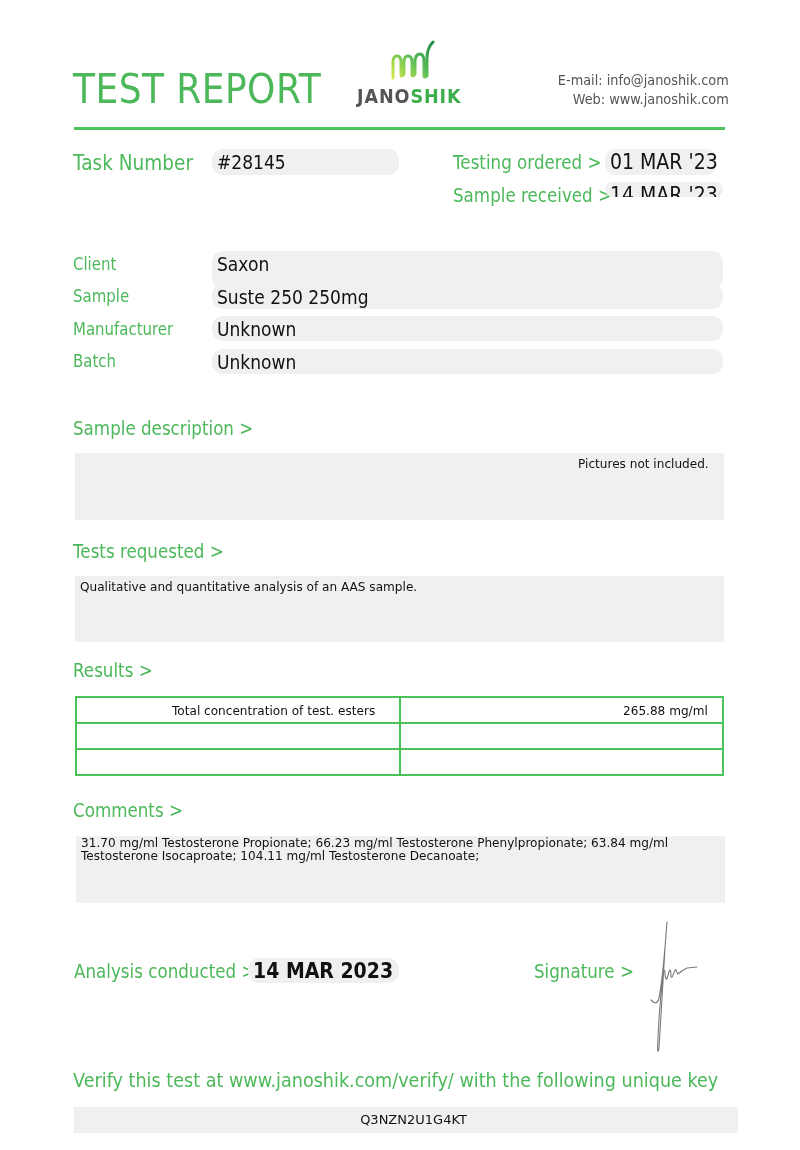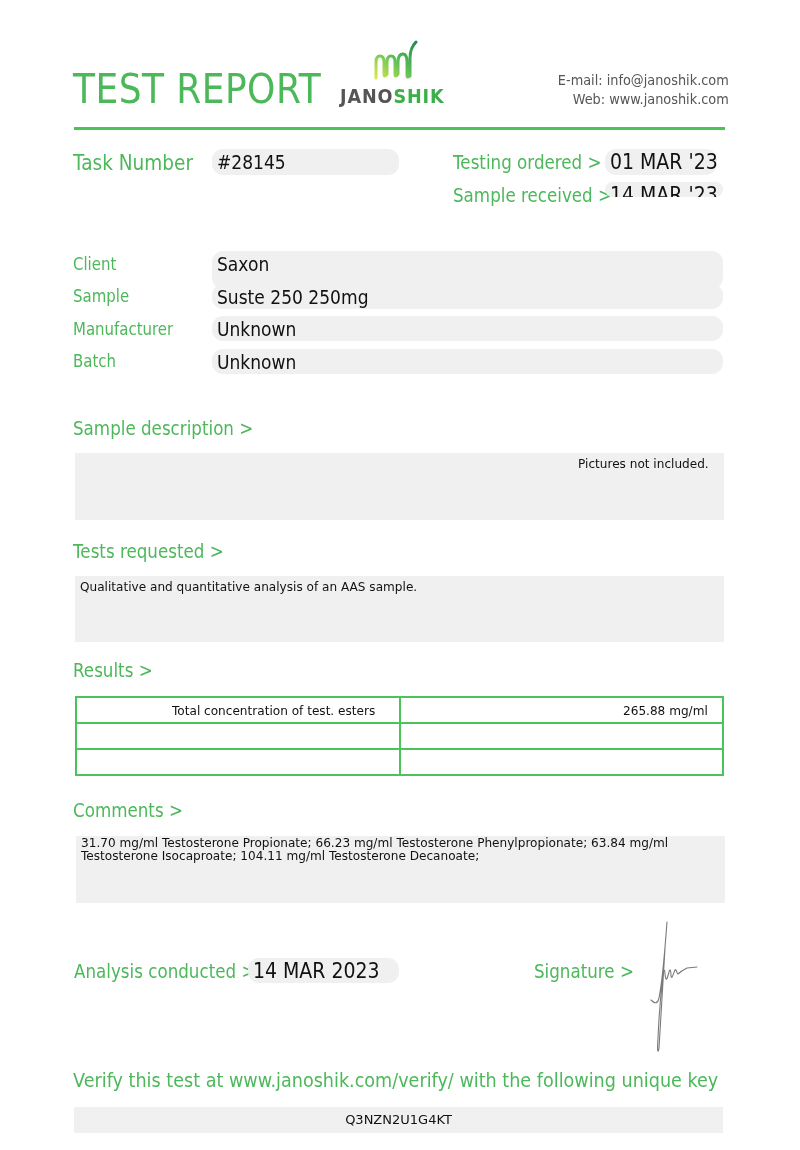--- a/index.html
+++ b/index.html
@@ -1,42 +1,42 @@
 <!DOCTYPE html>
 <html><head>
   <meta charset="utf-8">
   <style>
     html, body { margin: 0; padding: 0; background: #ffffff; }
     body { width: 800px; height: 1150px; position: relative; overflow: hidden;
            font-family: "DejaVu Sans", sans-serif; color: #111; }
     .abs { position: absolute; }
     .title { left: 73px; top: 66px; font-size: 40px; letter-spacing: 0.5px; color: #4cb85a;
              font-family: "DejaVu Sans", sans-serif; font-weight: normal; transform: scaleX(0.9); transform-origin: left; }
-    .logo { left: 340px; top: 40px; width: 115px; height: 68px; text-align: right; }
+    .logo { left: 357px; top: 40px; width: 115px; height: 68px; text-align: right; }
     .logo-text { position: absolute; left: 0; top: 44px; font-size: 20px; font-weight: bold; letter-spacing: 1px;
                  font-family: "DejaVu Sans", sans-serif; transform: scaleX(0.88); transform-origin: left; }
     .logo-text .a { color: #555; }
     .logo-text .b { color: #3cae4a; }
     .contact { right: 71px; top: 71px; text-align: right; font-size: 14px; color: #555; line-height: 19px;
                transform: scaleX(0.92); transform-origin: right; }
     .rule { left: 74px; top: 127px; width: 651px; height: 3px; background: #4cc25a; }
     .label { font-size: 19px; color: #4cb85a; transform: scaleX(0.88); transform-origin: left; white-space: nowrap; }
     .label-sm { font-size: 17px; color: #4cb85a; transform: scaleX(0.88); transform-origin: left; white-space: nowrap; }
     .field { background: #f0f0f0; font-size: 19px; color: #111; padding-left: 5px; box-sizing: border-box;
              white-space: nowrap; overflow: hidden; border-radius: 11px; }
     .field span { display: inline-block; transform: scaleX(0.9); transform-origin: left; }
     .box { background: #f0f0f0; font-size: 13px; color: #111; padding: 4px 5px; box-sizing: border-box; line-height: 13px; }
     .box span { display: inline-block; transform: scaleX(0.93); transform-origin: left; }
     table.results { position: absolute; left: 75px; top: 696px; width: 649px; border-collapse: collapse; text-align: right; }
     table.results td { border: 2px solid #4cc25a; height: 24px; font-size: 13px; padding: 0 8px; }
     table.results td span { display: inline-block; transform: scaleX(0.93); transform-origin: left; }
     .verify { left: 73px; top: 1068px; font-size: 20px; color: #4cb85a; white-space: nowrap;
               transform: scaleX(0.88); transform-origin: left; }
     .key { left: 74px; top: 1107px; width: 649px; height: 26px; background: #f0f0f0; text-align: center;
-           font-size: 13px; line-height: 26px; }
+           font-size: 13px; line-height: 26px; padding-left: 15px; }
   </style>
 </head>
 <body>
 
 <div class="abs title">TEST REPORT</div>
 
 <div class="abs logo">
   <svg width="115" height="44" viewBox="0 0 115 44" style="position:absolute;left:0;top:0">
     <defs>
       <linearGradient id="lg" x1="0" y1="1" x2="1" y2="0">
@@ -112,21 +112,21 @@
   </tr>
 </tbody>
   </table>
 
 <div class="abs label" style="left:73px;top:799px;">Comments &gt;</div>
 <div class="abs box" style="left:76px;top:836px;width:649px;height:67px;padding-top:0;">
   <span style="width:690px;">31.70 mg/ml Testosterone Propionate; 66.23 mg/ml Testosterone Phenylpropionate; 63.84 mg/ml Testosterone Isocaproate; 104.11 mg/ml Testosterone Decanoate;</span>
 </div>
 
 <div class="abs label" style="left:74px;top:960px;">Analysis conducted &gt;</div>
-<div class="abs field" style="left:248px;top:958px;width:151px;height:25px;line-height:26px;font-size:21px;">
+<div class="abs field" style="left:248px;top:958px;width:151px;height:25px;line-height:26px;font-size:21px;font-weight:bold;">
   <span>14 MAR 2023</span>
 </div>
 
 <div class="abs label" style="left:534px;top:960px;">Signature &gt;</div>
 <svg class="abs" style="left:645px;top:918px;" width="60" height="140" viewBox="0 0 60 140">
   <path d="M22 4 C20 30 18 60 14 80 C12 88 8 84 6 82 M20 30 C18 60 16 100 14 130 C13 136 12 134 13 120 C14 96 16 74 18 56 C19 50 20 52 20 56 C21 64 22 62 24 54 C25 50 26 52 26 58 C27 62 28 56 30 52 C31 50 32 56 33 56 C35 54 38 52 42 50 L52 49" fill="none" stroke="#7a7a7a" stroke-width="1.1" stroke-linecap="round" stroke-linejoin="round"></path>
 </svg>
 
 <div class="abs verify">Verify this test at www.janoshik.com/verify/ with the following unique key</div>
 <div class="abs key">

